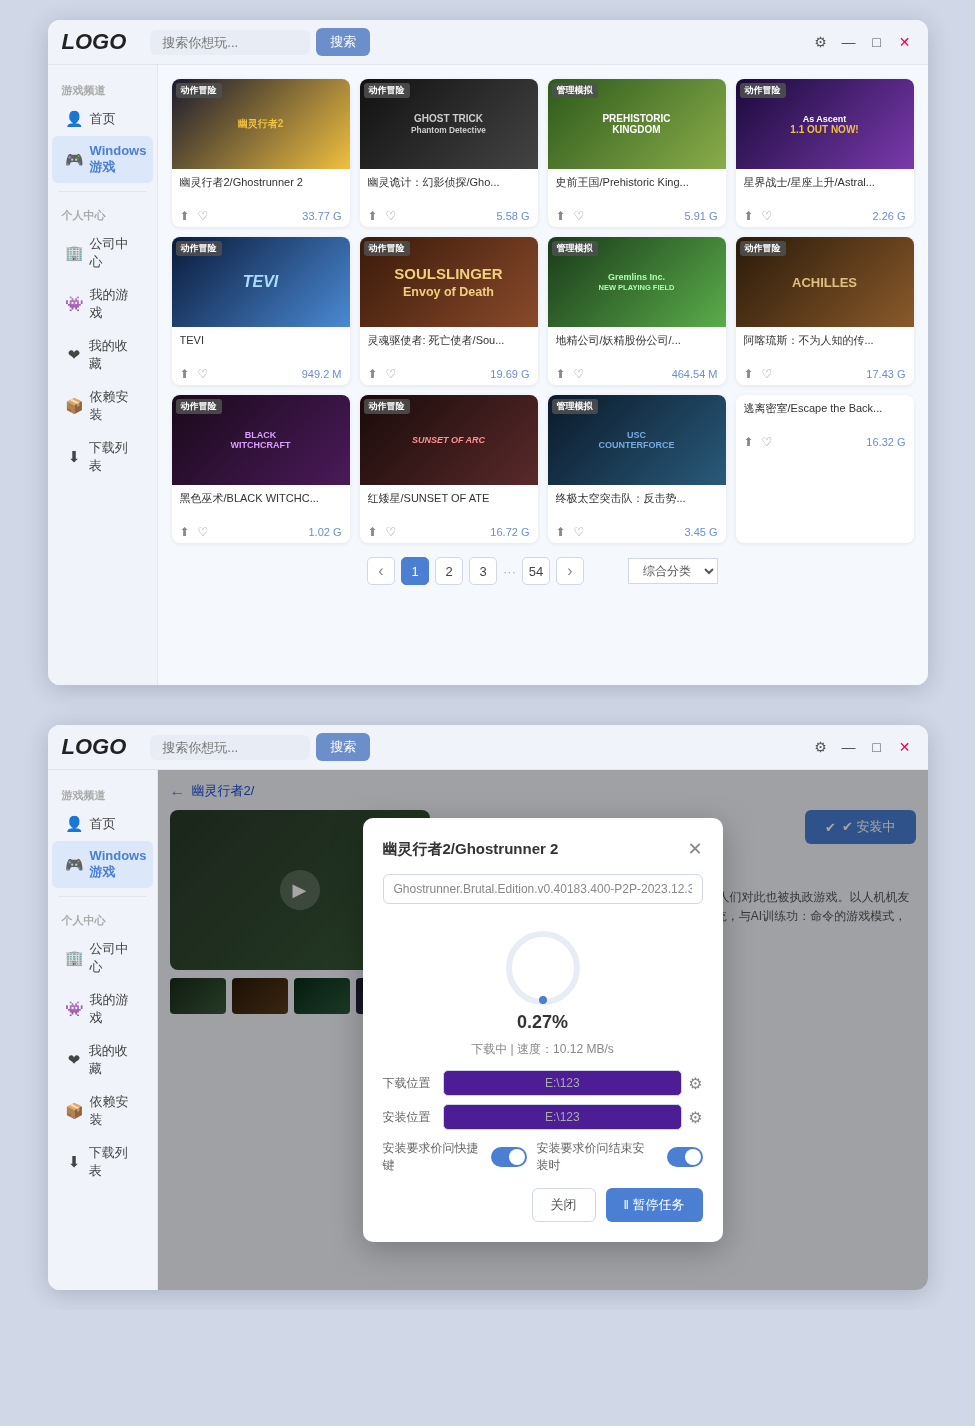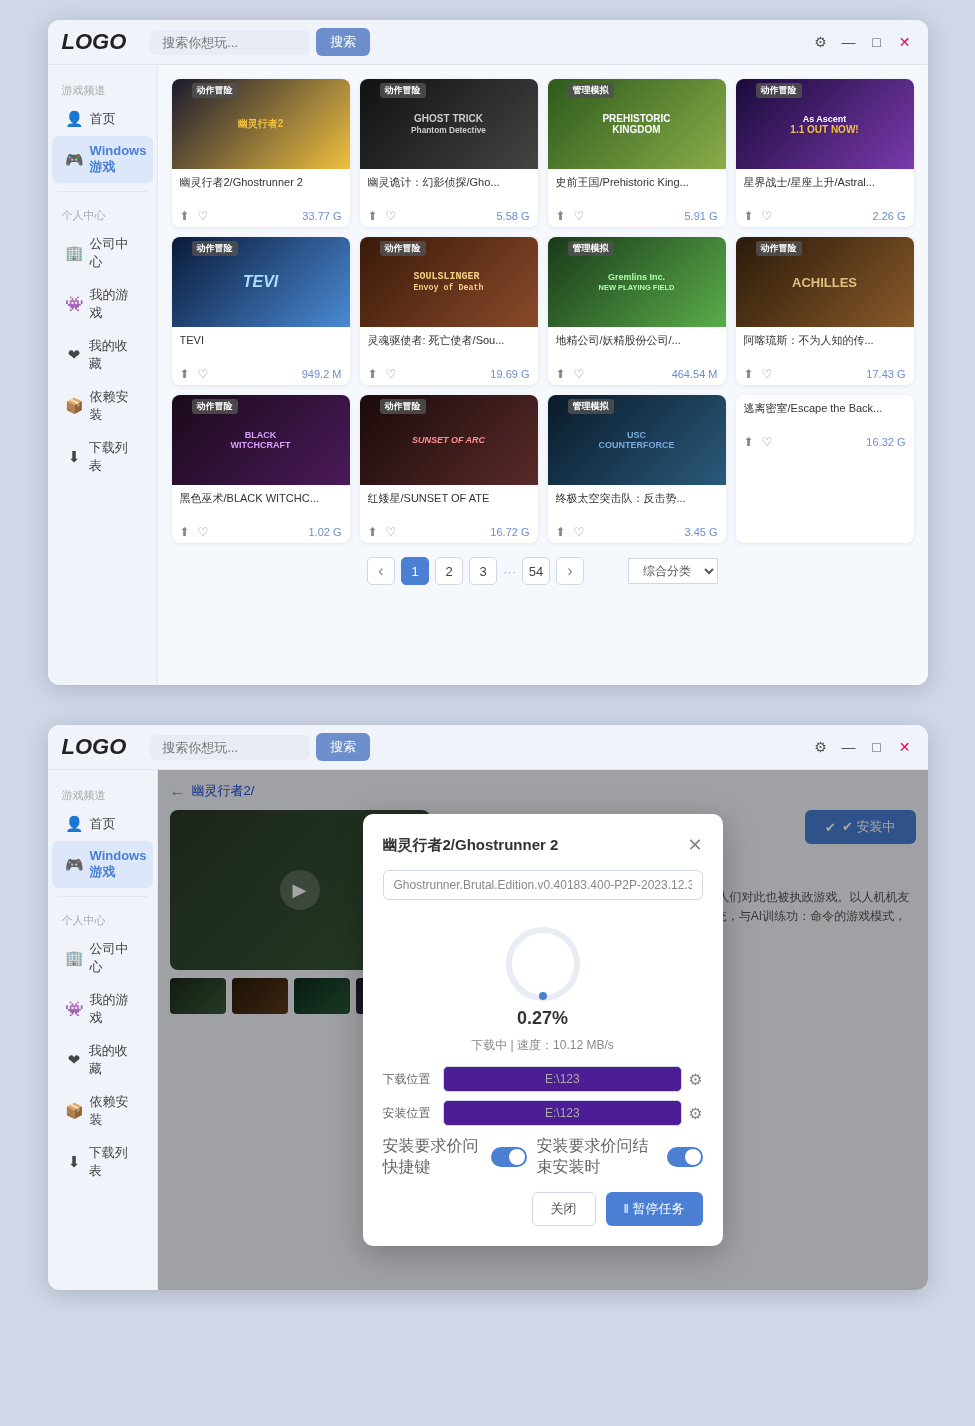--- a/index.html
+++ b/index.html
@@ -88,20 +88,21 @@
       width: 110px;
       background: #f0f4fa;
       border-right: 1px solid #e0e6ef;
       padding: 10px 0;
       flex-shrink: 0;
     }
     .sidebar-section-label {
       font-size: 11px;
       color: #aaa;
       padding: 8px 14px 4px;
+      font-weight: bold;
     }
     .sidebar-item {
       display: flex;
       align-items: center;
       gap: 6px;
       padding: 7px 14px;
       font-size: 13px;
       color: #444;
       cursor: pointer;
       border-radius: 6px;
@@ -152,21 +153,21 @@
       align-items: center;
       justify-content: center;
       font-size: 11px;
       color: white;
       font-weight: bold;
       position: relative;
     }
     .game-tag {
       position: absolute;
       top: 4px;
-      left: 20px;
+      left: 4px;
       background: rgba(80,80,80,0.85);
       color: white;
       font-size: 9px;
       padding: 1px 5px;
       border-radius: 3px;
     }
     .game-info {
       padding: 6px 8px 4px;
     }
     .game-title {
@@ -437,21 +438,21 @@
     .modal-field-icon {
       font-size: 16px;
       color: #888;
       cursor: pointer;
     }
     .modal-toggle-row {
       display: flex;
       align-items: center;
       gap: 10px;
       margin: 10px 0;
-      font-size: 16px;
+      font-size: 12px;
       color: #666;
     }
     .toggle {
       width: 36px;
       height: 20px;
       border-radius: 10px;
       display: flex;
       align-items: center;
       padding: 2px;
       cursor: pointer;
@@ -647,21 +648,21 @@
                 <span class="game-meta-icon">⬆</span>
                 <span class="game-meta-icon">♡</span>
                 <span class="game-meta-size">949.2 M</span>
               </div>
             </div>
           </div>
 
           <div class="game-card">
             <div class="game-thumb-bg thumb-soulslinger">
               <span class="game-tag">动作冒险</span>
-              <span style="font-size:10px;color:#f0d080;font-weight:bold;font-family:Liberation Mono, monospace;">SOULSLINGER<br><small>Envoy of Death</small></span>
+              <span style="font-size:15px;color:#f0d080;font-weight:bold;text-align:center;">SOULSLINGER<br><small>Envoy of Death</small></span>
             </div>
             <div class="game-info">
               <div class="game-title">灵魂驱使者: 死亡使者/Sou...</div>
               <div class="game-meta">
                 <span class="game-meta-icon">⬆</span>
                 <span class="game-meta-icon">♡</span>
                 <span class="game-meta-size">19.69 G</span>
               </div>
             </div>
           </div>

